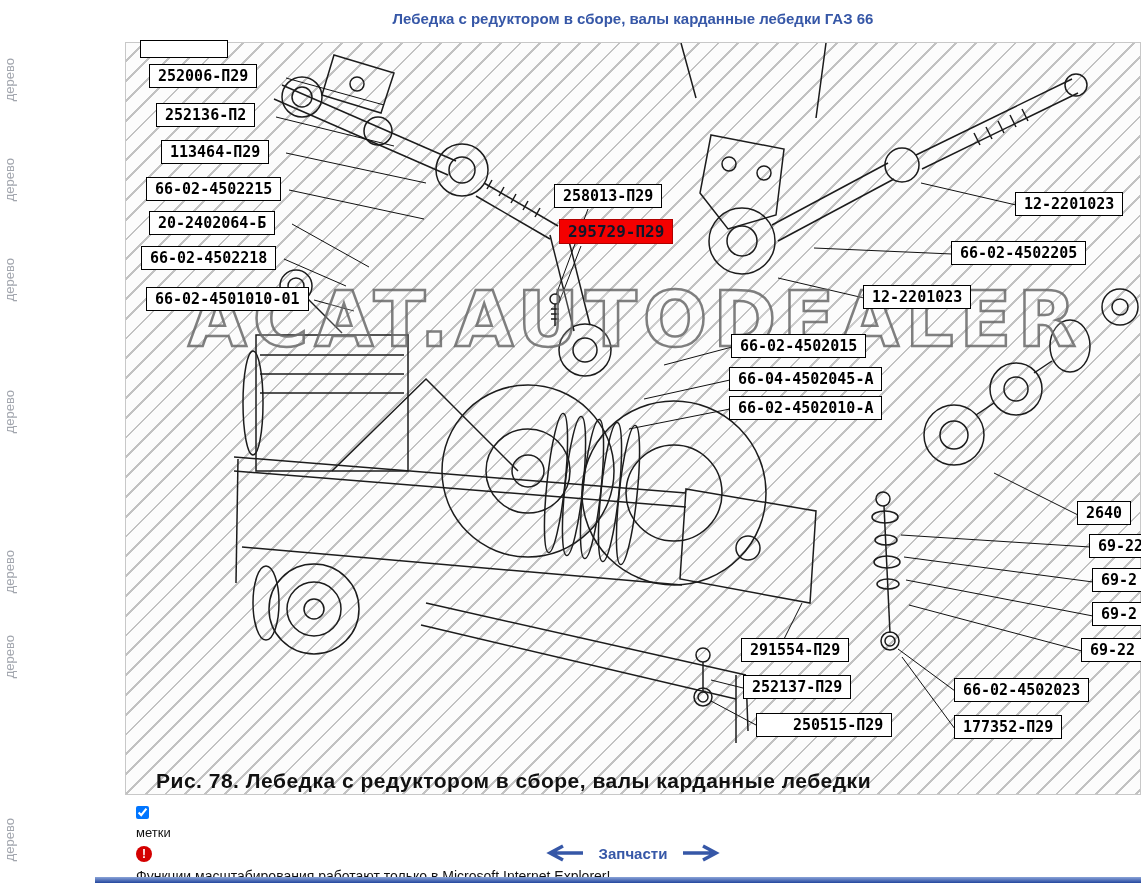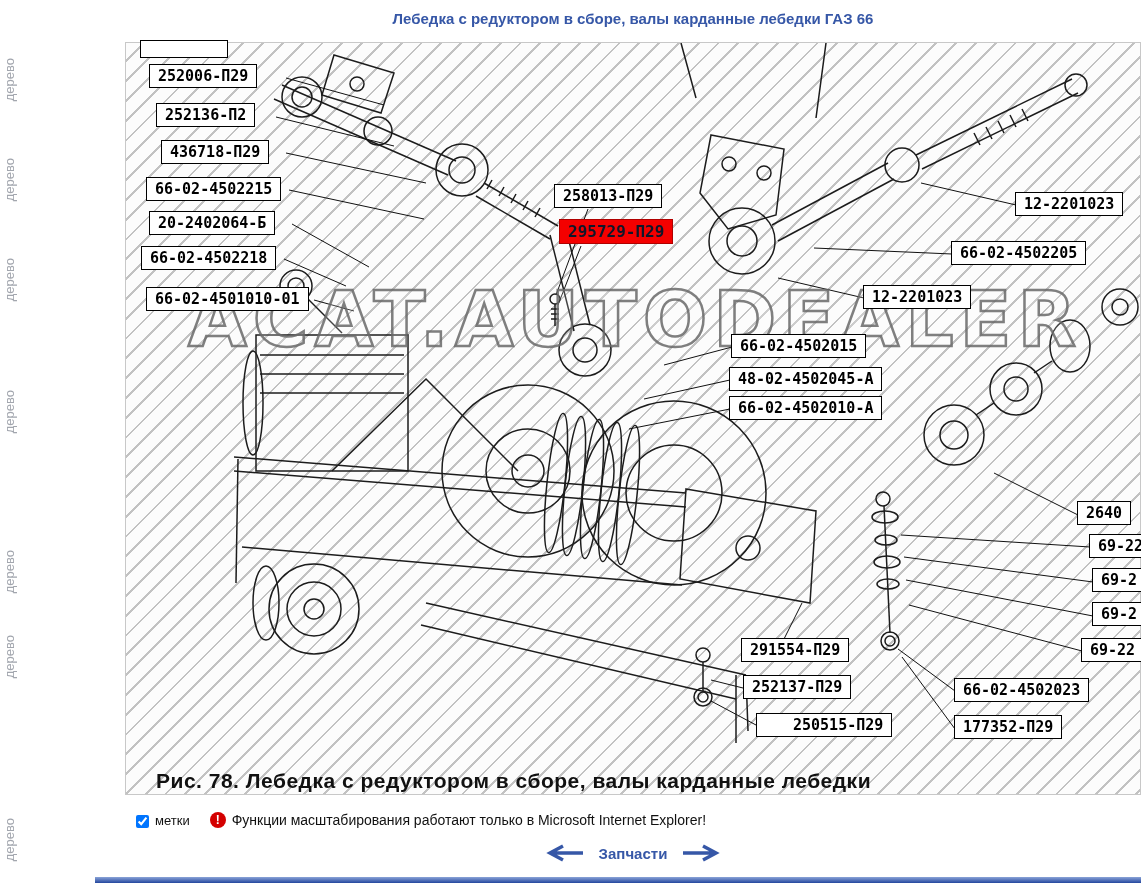--- a/index.html
+++ b/index.html
@@ -44,21 +44,21 @@
     position:absolute; background:#ffffff; border:1px solid #000;
     font-family:"DejaVu Sans Mono", monospace; font-size:15px; font-weight:bold;
     color:#000; padding:2px 8px; white-space:nowrap; cursor:pointer; pointer-events:auto;
   }
   .part-label:empty { min-width:88px; height:18px; padding:0; }
   .part-label.highlight {
     background:#f40000; border-color:#b00000; color:#0f172a; font-size:16px;
   }
   .marks-row {
     position:absolute; left:136px; top:806px; height:22px;
-    display:flex; align-items:flex-end; gap:6px; font-size:14px; color:#111;
+    display:flex; align-items:flex-start; gap:6px; font-size:14px; color:#111;flex-direction:column;
   }
   .marks-checkbox { width:13px; height:13px; cursor:pointer; }
   .marks-label { margin-right:14px; font-size:13px; }
   .warning-icon {
     width:16px; height:16px; border-radius:50%; background:#d40000;
     color:#fff; font-weight:bold; font-size:12px; line-height:16px;
     text-align:center; display:inline-block; flex:0 0 auto;
   }
   .warning-text { font-size:14px; }
   .nav-row {
@@ -220,32 +220,32 @@
     </g>
   </svg>
   <div class="watermark">ACAT.AUTODEALER</div>
   <div class="caption">Рис. 78.  Лебедка с редуктором в сборе, валы карданные лебедки</div>
 </div>
 
 <div class="labels-layer">
     <div class="part-label" style="left: 140px; top: 40px;"></div>
     <div class="part-label" style="left: 149px; top: 64px;">252006-П29</div>
     <div class="part-label" style="left: 156px; top: 103px;">252136-П2</div>
-    <div class="part-label" style="left: 161px; top: 140px;">436718-П29</div>
+    <div class="part-label" style="left: 161px; top: 140px;">113464-П29</div>
     <div class="part-label" style="left: 146px; top: 177px;">66-02-4502215</div>
     <div class="part-label" style="left: 149px; top: 211px;">20-2402064-Б</div>
     <div class="part-label" style="left: 141px; top: 246px;">66-02-4502218</div>
     <div class="part-label" style="left: 146px; top: 287px;">66-02-4501010-01</div>
     <div class="part-label" style="left: 554px; top: 184px;">258013-П29</div>
     <div class="part-label highlight" style="left: 559px; top: 219px;">295729-П29</div>
     <div class="part-label" style="left: 1015px; top: 192px;">12-2201023</div>
     <div class="part-label" style="left: 951px; top: 241px;">66-02-4502205</div>
     <div class="part-label" style="left: 863px; top: 285px;">12-2201023</div>
     <div class="part-label" style="left: 731px; top: 334px;">66-02-4502015</div>
-    <div class="part-label" style="left: 729px; top: 367px;">48-02-4502045-А</div>
+    <div class="part-label" style="left: 729px; top: 367px;">66-04-4502045-А</div>
     <div class="part-label" style="left: 729px; top: 396px;">66-02-4502010-А</div>
     <div class="part-label" style="left: 1077px; top: 501px;">2640</div>
     <div class="part-label" style="left: 1089px; top: 534px;">69-22</div>
     <div class="part-label" style="left: 1092px; top: 568px;">69-2</div>
     <div class="part-label" style="left: 1092px; top: 602px;">69-2</div>
     <div class="part-label" style="left: 1081px; top: 638px;">69-22</div>
     <div class="part-label" style="left: 741px; top: 638px;">291554-П29</div>
     <div class="part-label" style="left: 743px; top: 675px;">252137-П29</div>
     <div class="part-label" style="left: 756px; top: 713px; padding-left: 36px;">250515-П29</div>
     <div class="part-label" style="left: 954px; top: 678px;">66-02-4502023</div>

